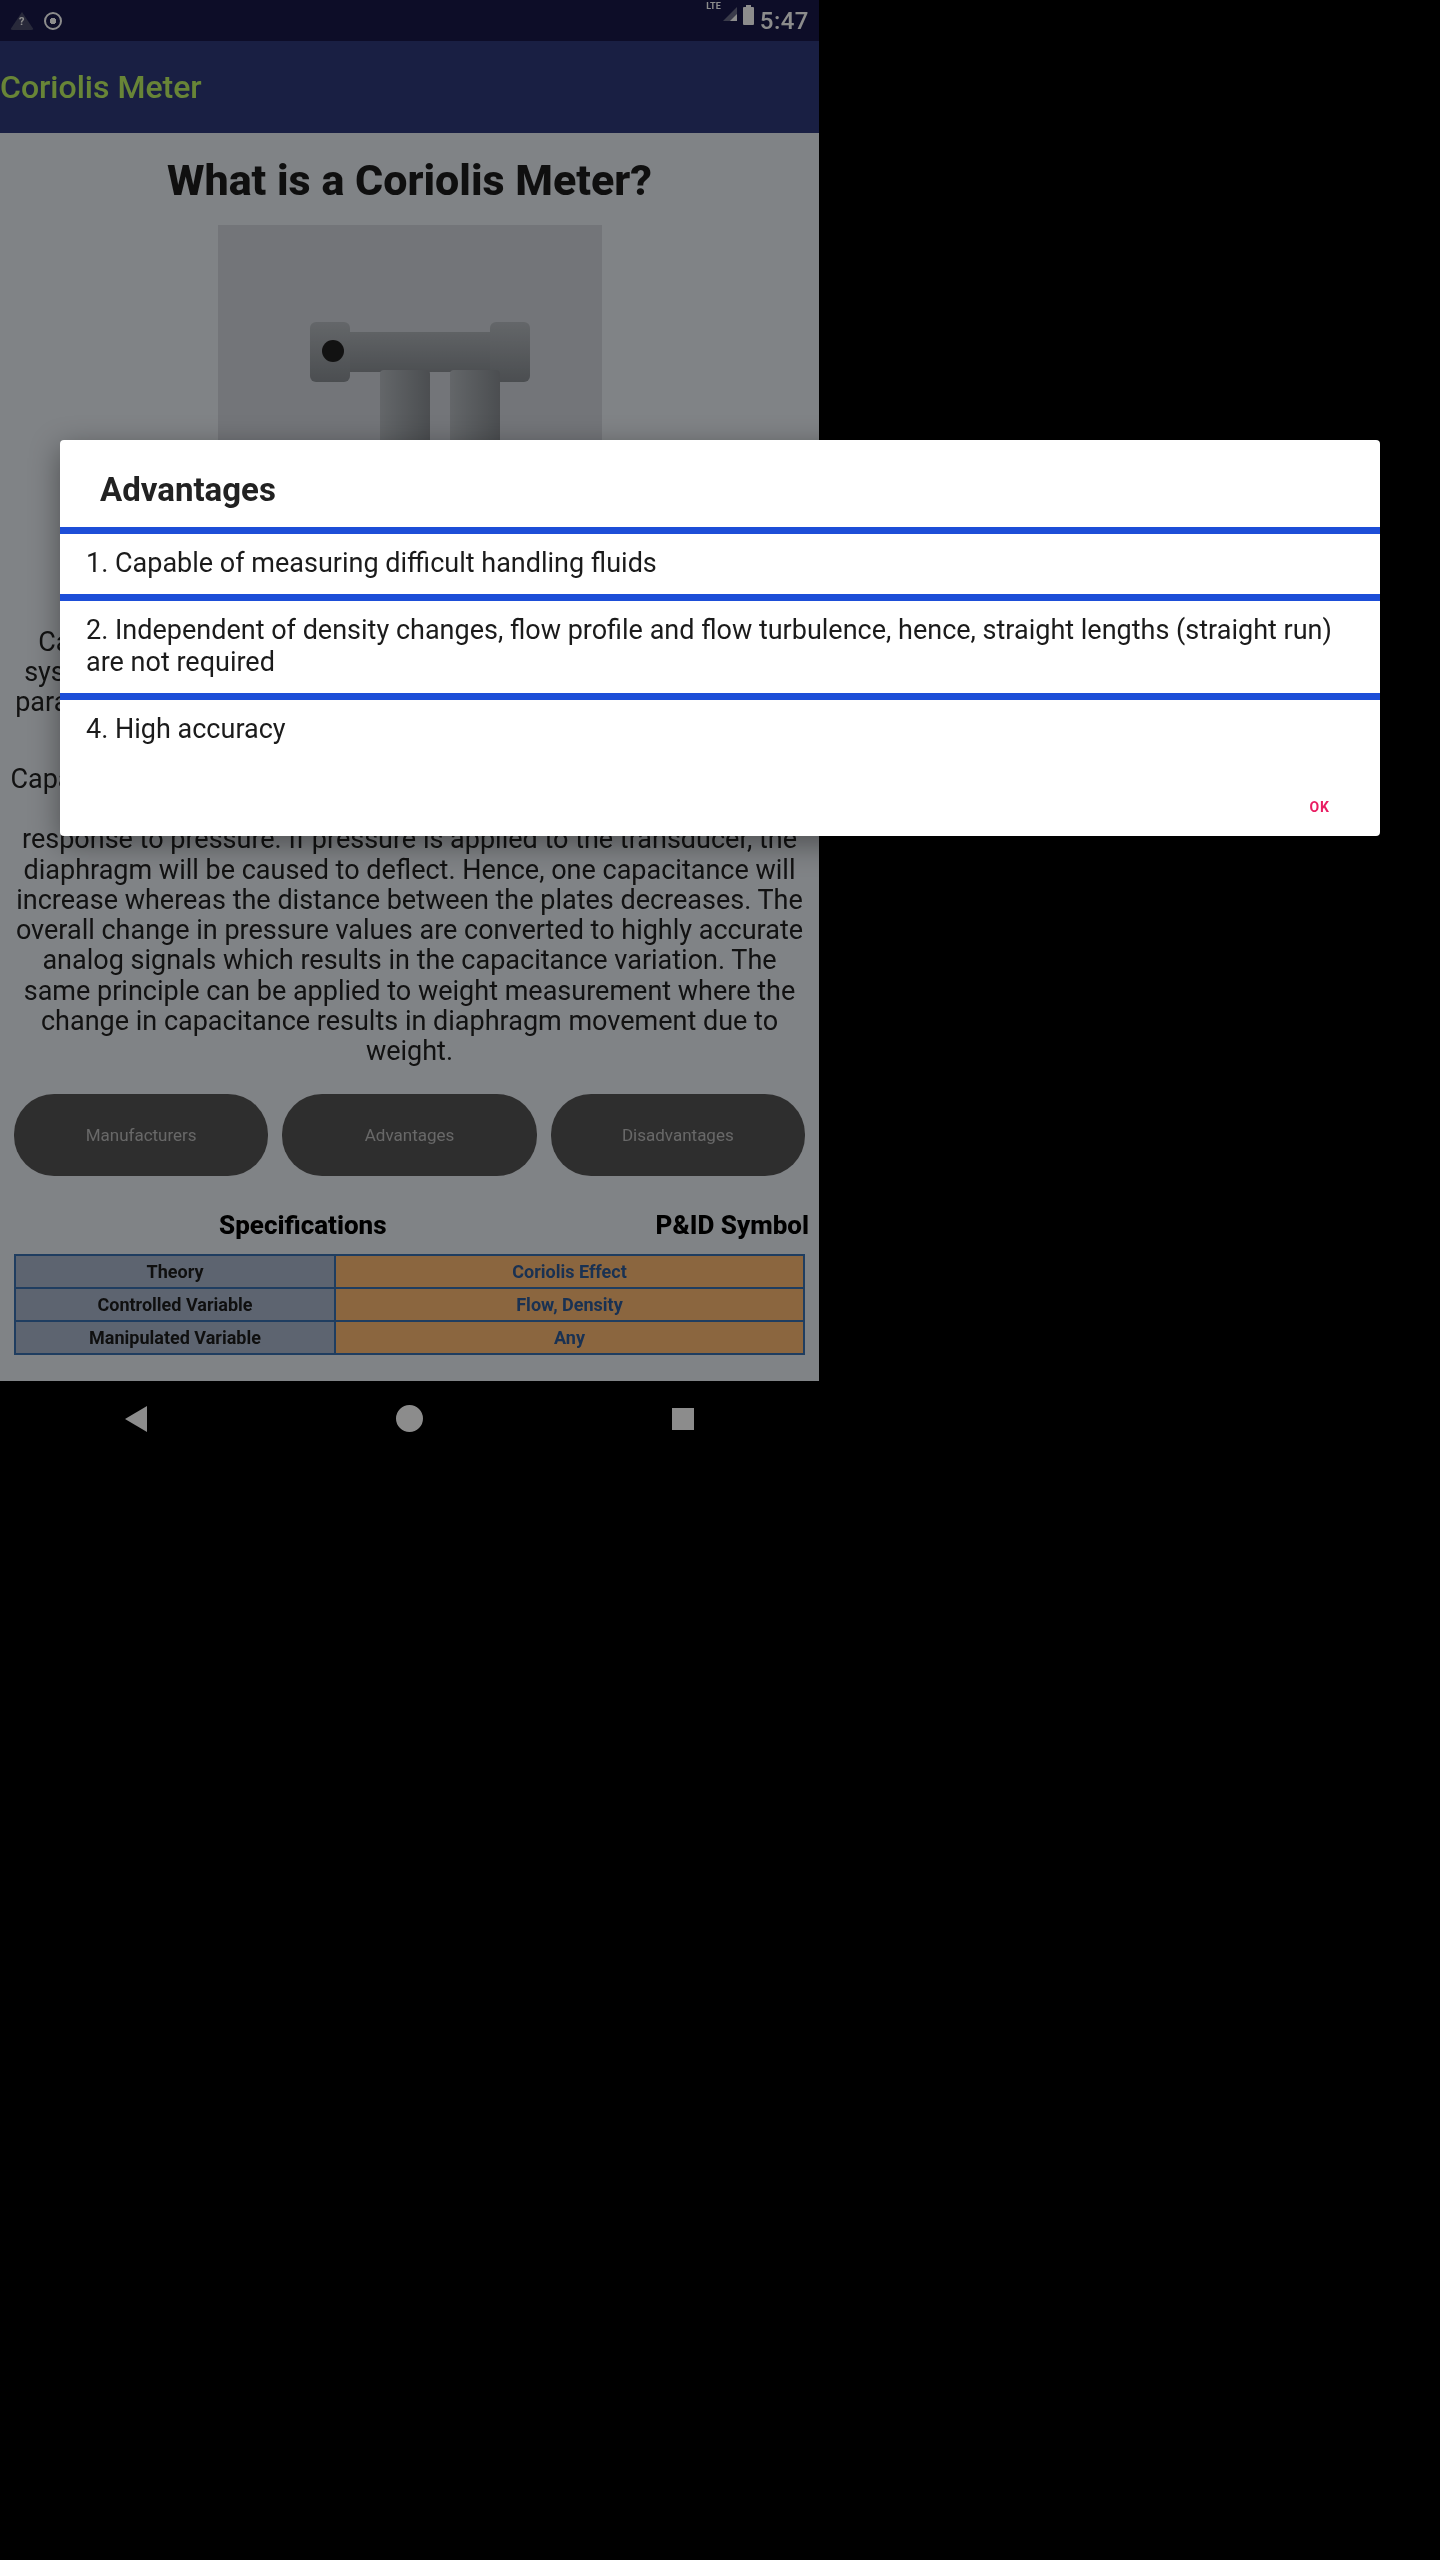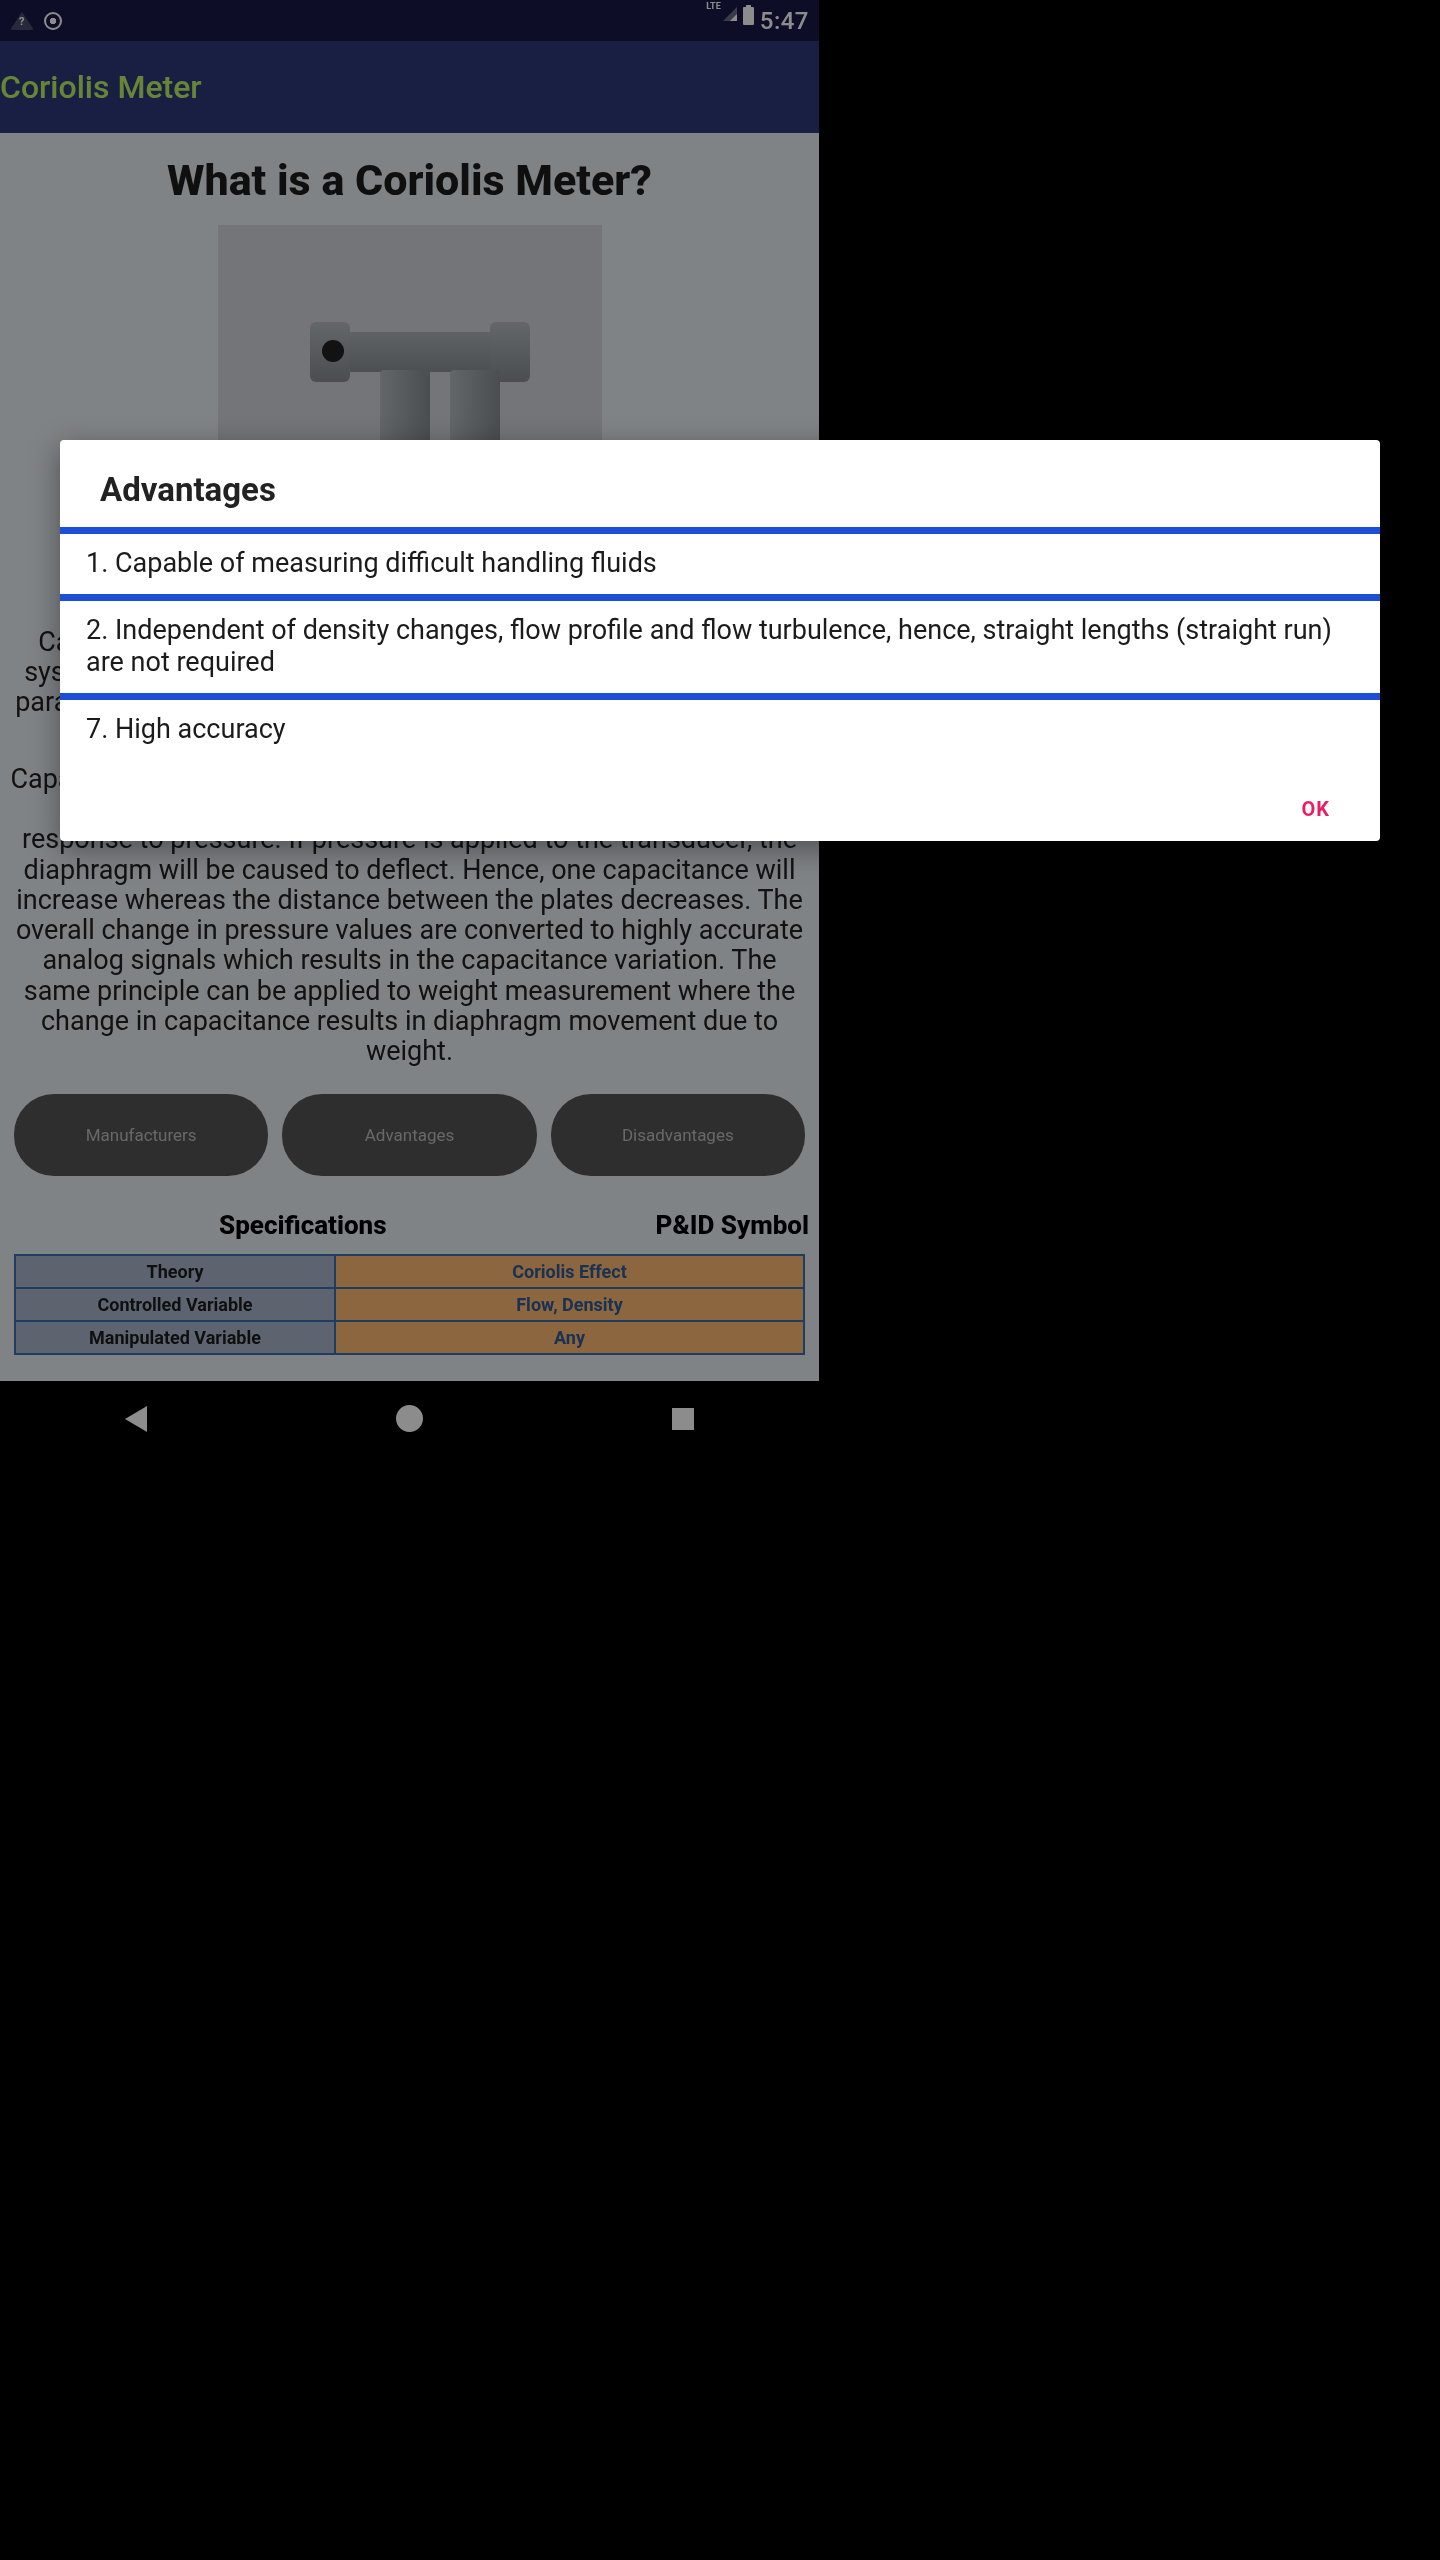--- a/index.html
+++ b/index.html
@@ -180,21 +180,21 @@
     padding: 14px 26px;
     border-top: 7px solid #1d4ed8;
     line-height: 1.18;
   }
   .dialog-item:first-of-type { border-top: none; }
   .dialog-action {
     text-align: right;
     padding: 38px 50px 10px;
   }
   .ok-btn {
-    font-size: 20px;
+    font-size: 14px;
     font-weight: 700;
     color: #e91e63;
     letter-spacing: 1px;
     margin-top: 45px;
   }
 </style>
 </head>
 <body>
 
 <div class="status-bar">
@@ -265,21 +265,21 @@
     </div>
   </div>
 </div>
 
 <div class="scrim"></div>
 
 <div class="dialog">
   <div class="dialog-title">Advantages</div>
   <div class="dialog-item">1. Capable of measuring difficult handling fluids</div>
   <div class="dialog-item">2. Independent of density changes, flow profile and flow turbulence, hence, straight lengths (straight run) are not required</div>
-  <div class="dialog-item">7. High accuracy</div>
+  <div class="dialog-item">4. High accuracy</div>
   <div class="dialog-action">
     <span class="ok-btn">OK</span>
   </div>
 </div>
 
 <div class="nav-bar">
   <div class="nav-back"></div>
   <div class="nav-home"></div>
   <div class="nav-recent"></div>
 </div>

